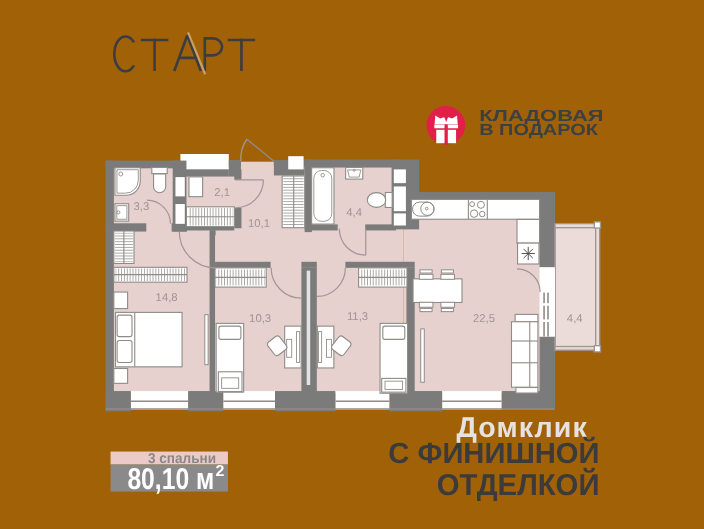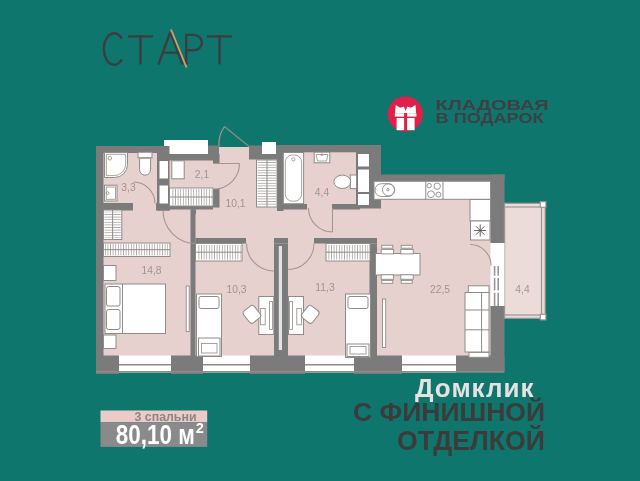--- a/index.html
+++ b/index.html
@@ -1,16 +1,16 @@
 <!DOCTYPE html>
 <html><head>
 <meta charset="utf-8">
 <style>
   html,body{margin:0;padding:0;background:#fff;}
-  #page{position:relative;width:640px;height:481px;background:#0f766e;overflow:hidden;
+  #page{position:relative;width:640px;height:481px;background:#a16207;overflow:hidden;
         font-family:"Liberation Sans", sans-serif;}
   svg{position:absolute;left:0;top:0;}
 </style>
 </head>
 <body>
 <div id="page">
 <svg width="640" height="481" viewBox="0 0 640 481">
 <defs>
   <pattern id="hv" width="2.6" height="30" patternUnits="userSpaceOnUse">
     <line x1="1.3" y1="0" x2="1.3" y2="30" stroke="#979390" stroke-width="0.75"></line>

